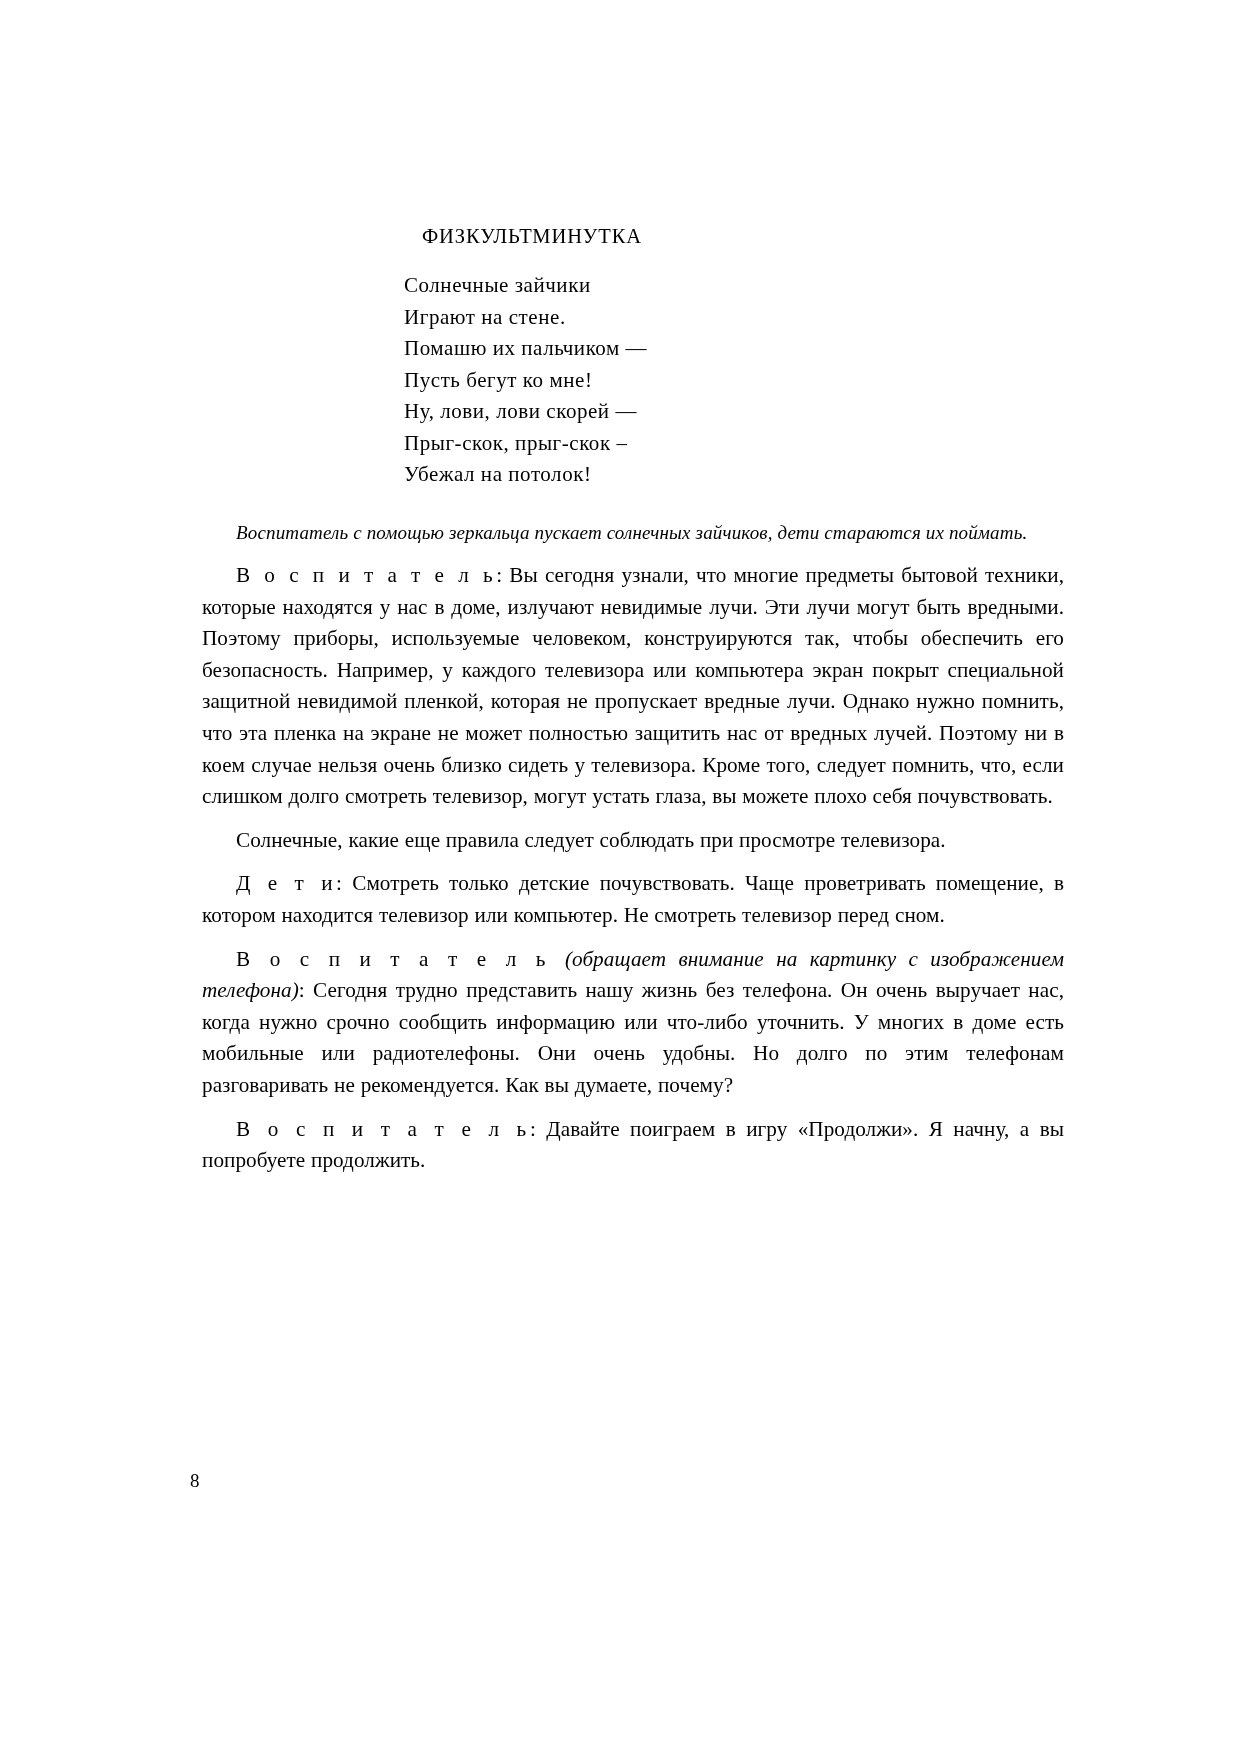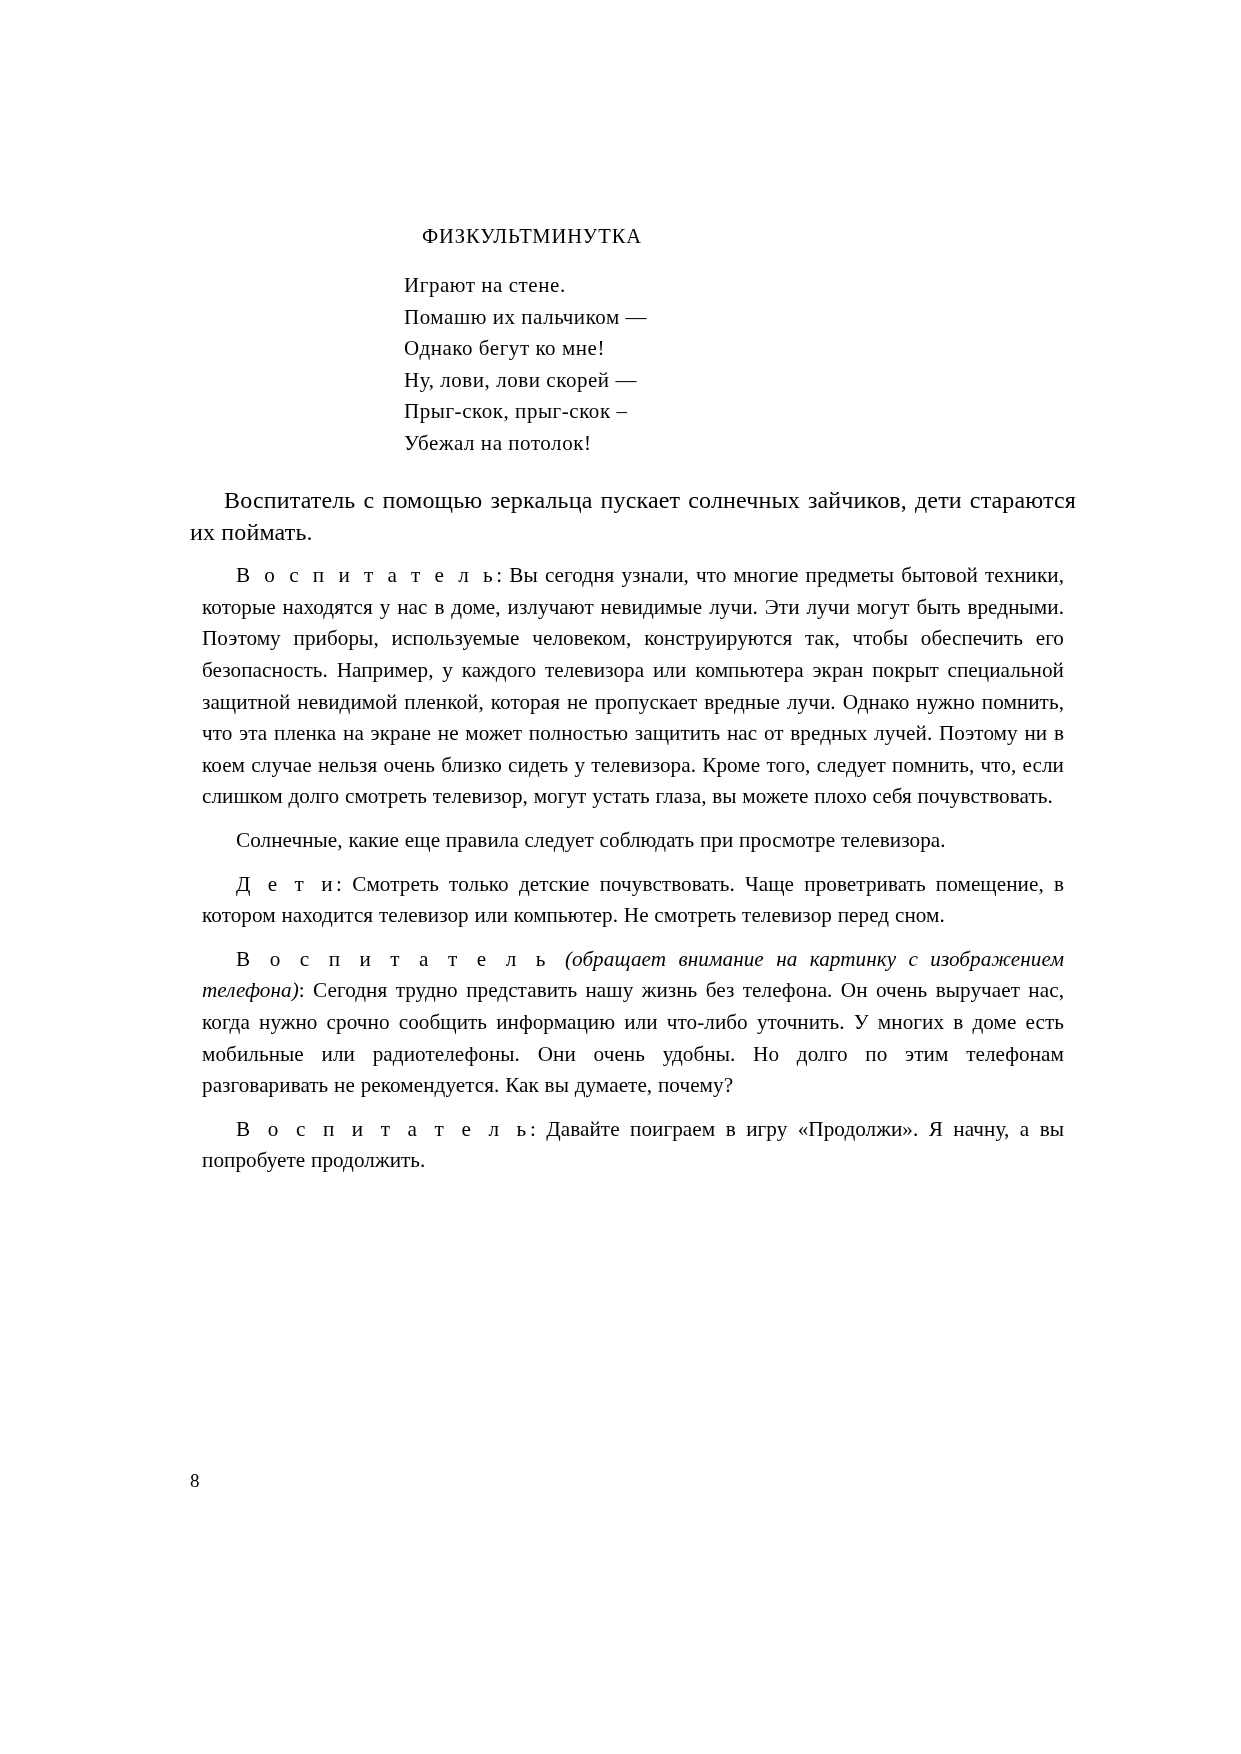--- a/index.html
+++ b/index.html
@@ -52,25 +52,26 @@
     margin: 12px;
     font-size: 21.2px;
     line-height: 31.6px;
     text-align: justify;
     text-indent: 34px;
     letter-spacing: 0.05px;
     word-spacing: 0.4px;
     hyphens: manual;
   }
   p.stage {
-    margin: 0;
-    font-size: 24px;
+    margin: 12px;
+    font-size: 19px;
     line-height: 31.6px;
     text-align: justify;
     text-indent: 34px;
+    font-style: italic;
     letter-spacing: 0.15px;
   }
   .speaker {
     letter-spacing: 3.6px;
   }
   .ital {
     font-style: italic;
   }
 
   
@@ -84,23 +85,24 @@
 </head>
 <body>
 
 <div class="page">
 
   <div class="content">
 
     <div class="poem-heading">ФИЗКУЛЬТМИНУТКА</div>
 
     <div class="poem">
+      <div class="poem-line">Солнечные зайчики</div>
       <div class="poem-line">Играют на стене.</div>
       <div class="poem-line">Помашю их пальчиком —</div>
-      <div class="poem-line">Однако бегут ко мне!</div>
+      <div class="poem-line">Пусть бегут ко мне!</div>
       <div class="poem-line">Ну, лови, лови скорей —</div>
       <div class="poem-line">Прыг-скок, прыг-скок –</div>
       <div class="poem-line">Убежал на потолок!</div>
     </div>
 
     <p class="stage">
       <span>Воспитатель с помощью зеркальца пускает солнечных зайчиков, дети стараются их поймать.</span>
     </p>
 
     <p class="body">

